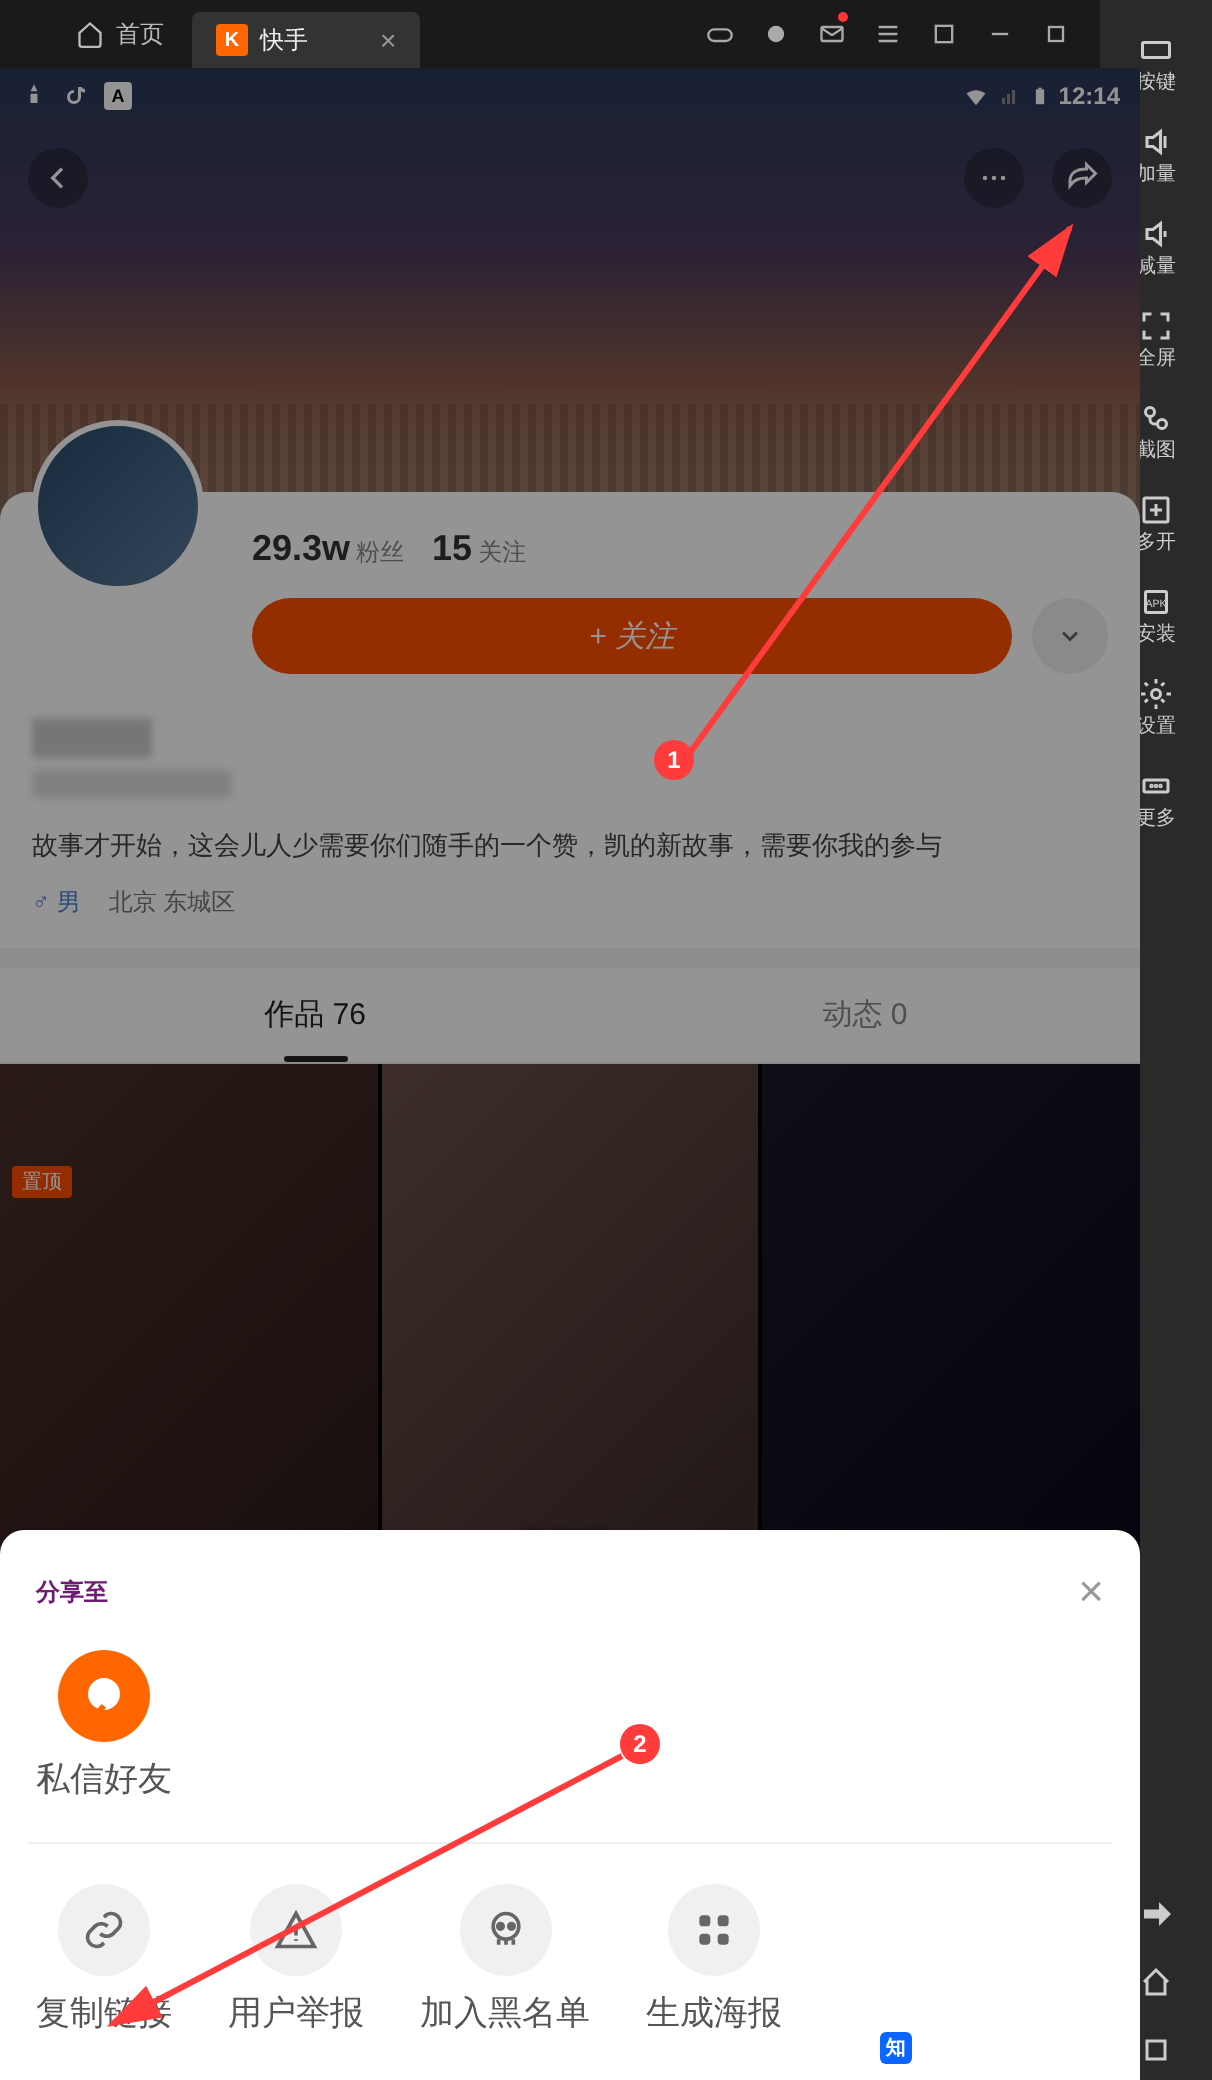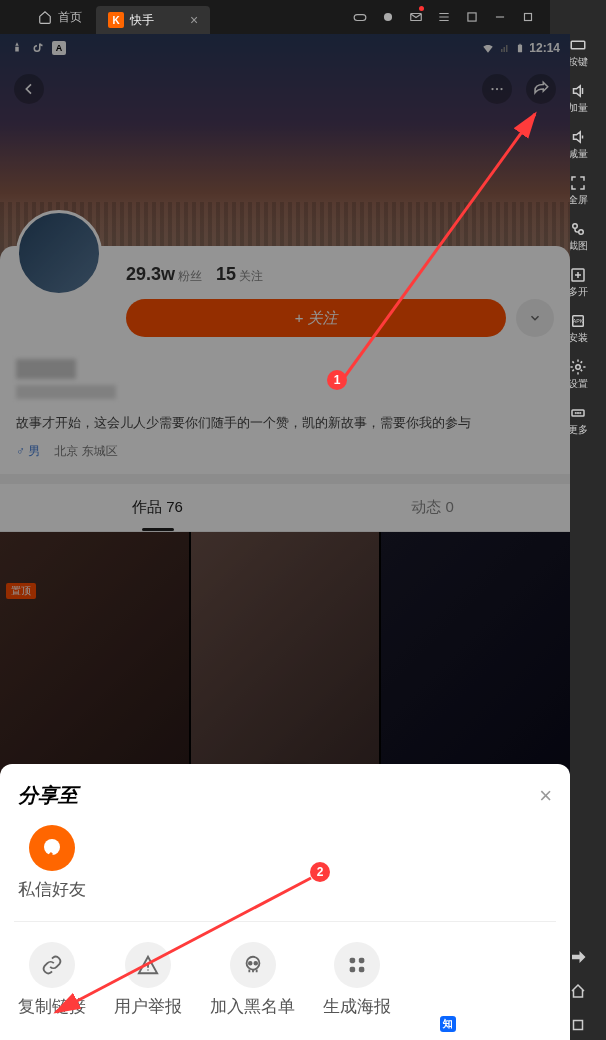--- a/index.html
+++ b/index.html
@@ -1,18 +1,18 @@
 <!DOCTYPE html>
 <html><head>
 <meta charset="utf-8">
 <style>
 * { margin: 0; padding: 0; box-sizing: border-box; }
 body { width: 606px; height: 1040px; font-family: -apple-system, "PingFang SC", "Microsoft YaHei", sans-serif; background: #000; overflow: hidden; position: relative; }
 
-.emulator-sidebar { position: absolute; right: 0; top: 0; width: 56px; height: 1040px; background: #2a2a2a; display: flex; flex-direction: column; align-items: center; padding-top: 32px; gap: 6px; }
+.emulator-sidebar { position: absolute; right: 0; top: 0; width: 56px; height: 1040px; background: #2a2a2a; display: flex; flex-direction: column; align-items: center; padding-top: 12px; gap: 6px; }
 .side-item { color: #ccc; font-size: 10px; text-align: center; cursor: pointer; padding: 4px 0; line-height: 1.2; }
 .side-item svg { width: 18px; height: 18px; display: block; margin: 0 auto 2px; }
 .side-spacer { flex: 1; }
 
 .window-chrome { position: absolute; left: 0; top: 0; width: 570px; height: 34px; background: #1a1a1a; display: flex; align-items: center; font-size: 12px; padding-left: 24px; }
 .chrome-home { display: flex; align-items: center; gap: 6px; padding: 0 14px; color: #bbb; height: 100%; cursor: pointer; }
 .chrome-tab { display: flex; align-items: center; gap: 6px; padding: 0 12px; background: #333; color: #eee; height: 28px; border-radius: 4px 4px 0 0; margin-top: 6px; cursor: pointer; }
 .chrome-tab .appicon { width: 16px; height: 16px; background: #ff6600; border-radius: 2px; display: flex; align-items: center; justify-content: center; color: #fff; font-size: 10px; font-weight: bold; }
 .chrome-tab .close-x { margin-left: 30px; color: #999; font-size: 14px; }
 .chrome-spacer { flex: 1; }
@@ -64,21 +64,21 @@
 .video-cell .cap { position: absolute; bottom: 0; left: 0; right: 0; text-align: center; color: #fff; font-size: 15px; font-weight: 600; text-shadow: 0 0 4px #000; }
 .vc1 { background: linear-gradient(135deg, #4a3028, #2a1a18); }
 .vc2 { background: linear-gradient(135deg, #6a5048, #3a2a28); }
 .vc3 { background: linear-gradient(135deg, #1a1a2a, #0a0a1a); }
 .vc4 { background: #000; }
 .vc5 { background: linear-gradient(135deg, #5a4038, #2a1a18); }
 .vc6 { background: linear-gradient(135deg, #3a3038, #1a1a28); }
 
 .share-sheet { position: absolute; bottom: 0; left: 0; width: 570px; background: #fff; border-radius: 12px 12px 0 0; padding: 18px 18px 22px; z-index: 60; }
 .share-head { display: flex; justify-content: space-between; align-items: center; }
-.share-title { font-size: 20px; font-weight: 600; color: #000000; font-style: italic; }
+.share-title { font-size: 12px; font-weight: 600; color: #701a75; }
 .share-close { font-size: 22px; color: #999; cursor: pointer; }
 .share-row { display: flex; gap: 28px; margin-top: 16px; }
 .share-item { display: flex; flex-direction: column; align-items: center; gap: 7px; cursor: pointer; }
 .share-icon { width: 46px; height: 46px; border-radius: 50%; display: flex; align-items: center; justify-content: center; }
 .share-icon.orange { background: #ff6600; color: #fff; }
 .share-icon.grey { background: #f0f0f0; color: #666; }
 .share-label { font-size: 17px; color: #555; }
 .share-divider { height: 1px; background: #eee; margin: 20px -4px; }
 
 .annot-arrow1 { position: absolute; z-index: 70; pointer-events: none; }

